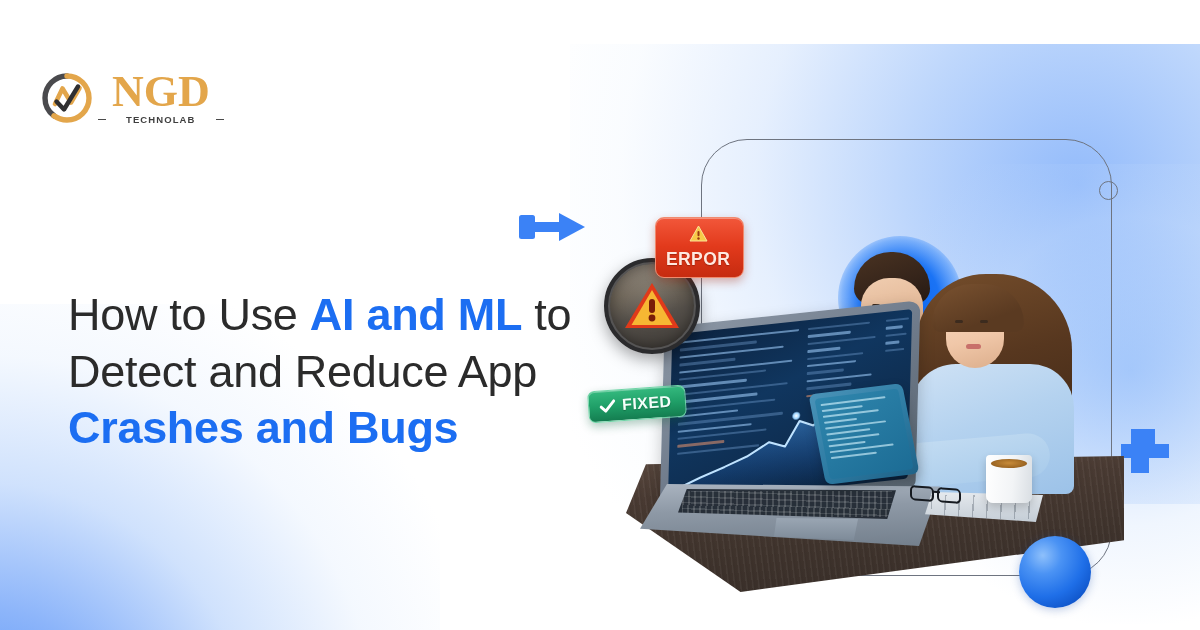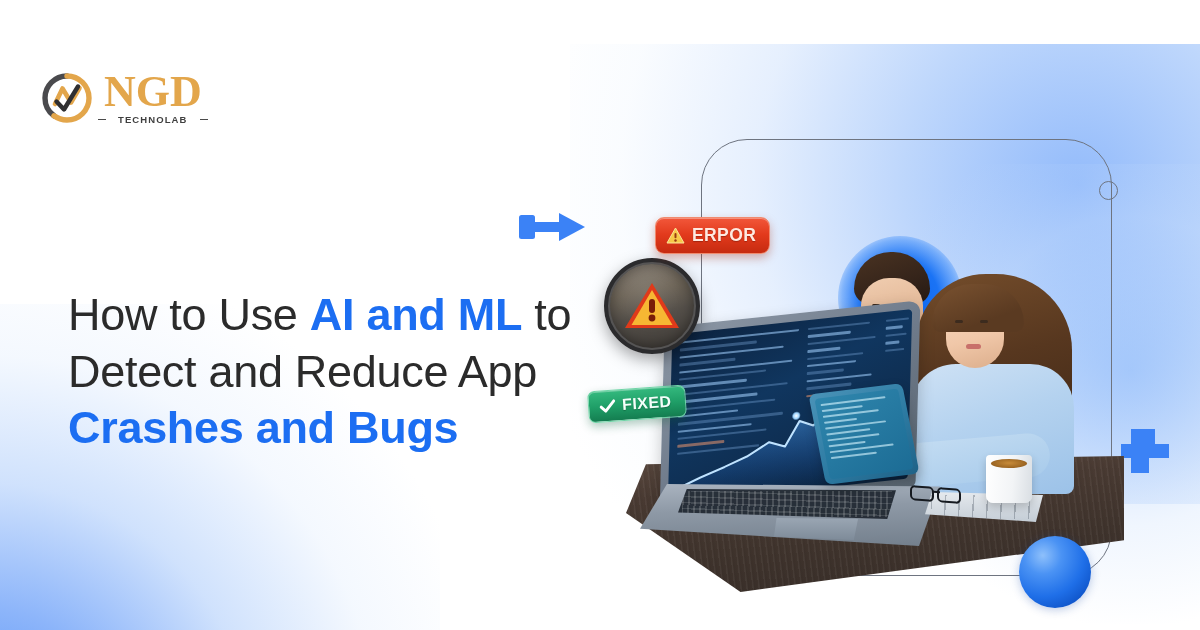--- a/index.html
+++ b/index.html
@@ -62,21 +62,21 @@
     position:relative;
   }
   .logo-wordmark { display:flex; flex-direction:column; align-items:center; }
   .logo-name {
     font-family:"Liberation Serif", serif;
     font-size:44px; font-weight:700; line-height:0.98;
     color:#e0a košice;
     color:#e3a64b;
     letter-spacing:0px;
   }
-  .logo-tag-row { display:flex; align-items:center; gap:12px; margin-top:1px; width:100%; }
+  .logo-tag-row { display:flex; align-items:center; gap:20px; margin-top:1px; width:100%; }
   .logo-rule { height:1px; background:#4a4a4a; flex:1 1 auto; min-width:8px; }
   .logo-tagline {
     font-family:"Liberation Sans", sans-serif;
     font-size:9.5px; font-weight:600; letter-spacing:1.1px;
     color:#3f3f3f; white-space:nowrap;
   }
 
   
   .headline {
     position:absolute; left:68px; top:243px;
@@ -377,20 +377,21 @@
   
   .badge-error {
     position:absolute; left:655px; top:173px;
     display:flex; align-items:center; gap:7px;
     padding:7px 13px 7px 10px;
     border-radius:9px;
     background:linear-gradient(180deg,#f2573a 0%,#e23a1c 48%,#c62b10 100%);
     border:1.6px solid #f08a6e;
     box-shadow:0 4px 10px rgba(160,40,15,0.35), inset 0 1px 0 rgba(255,255,255,0.34);
     z-index:40;
+    flex-direction:column;
   }
   .badge-error .txt {
     font-size:17.5px; font-weight:700; color:#ffe9e0;
     letter-spacing:0.4px;
     text-shadow:0 1px 1px rgba(120,25,10,0.55);
   }
   .tri-warn { width:19px; height:17px; flex:none; }
 
   .badge-fixed {
     position:absolute; left:588px; top:344px;

